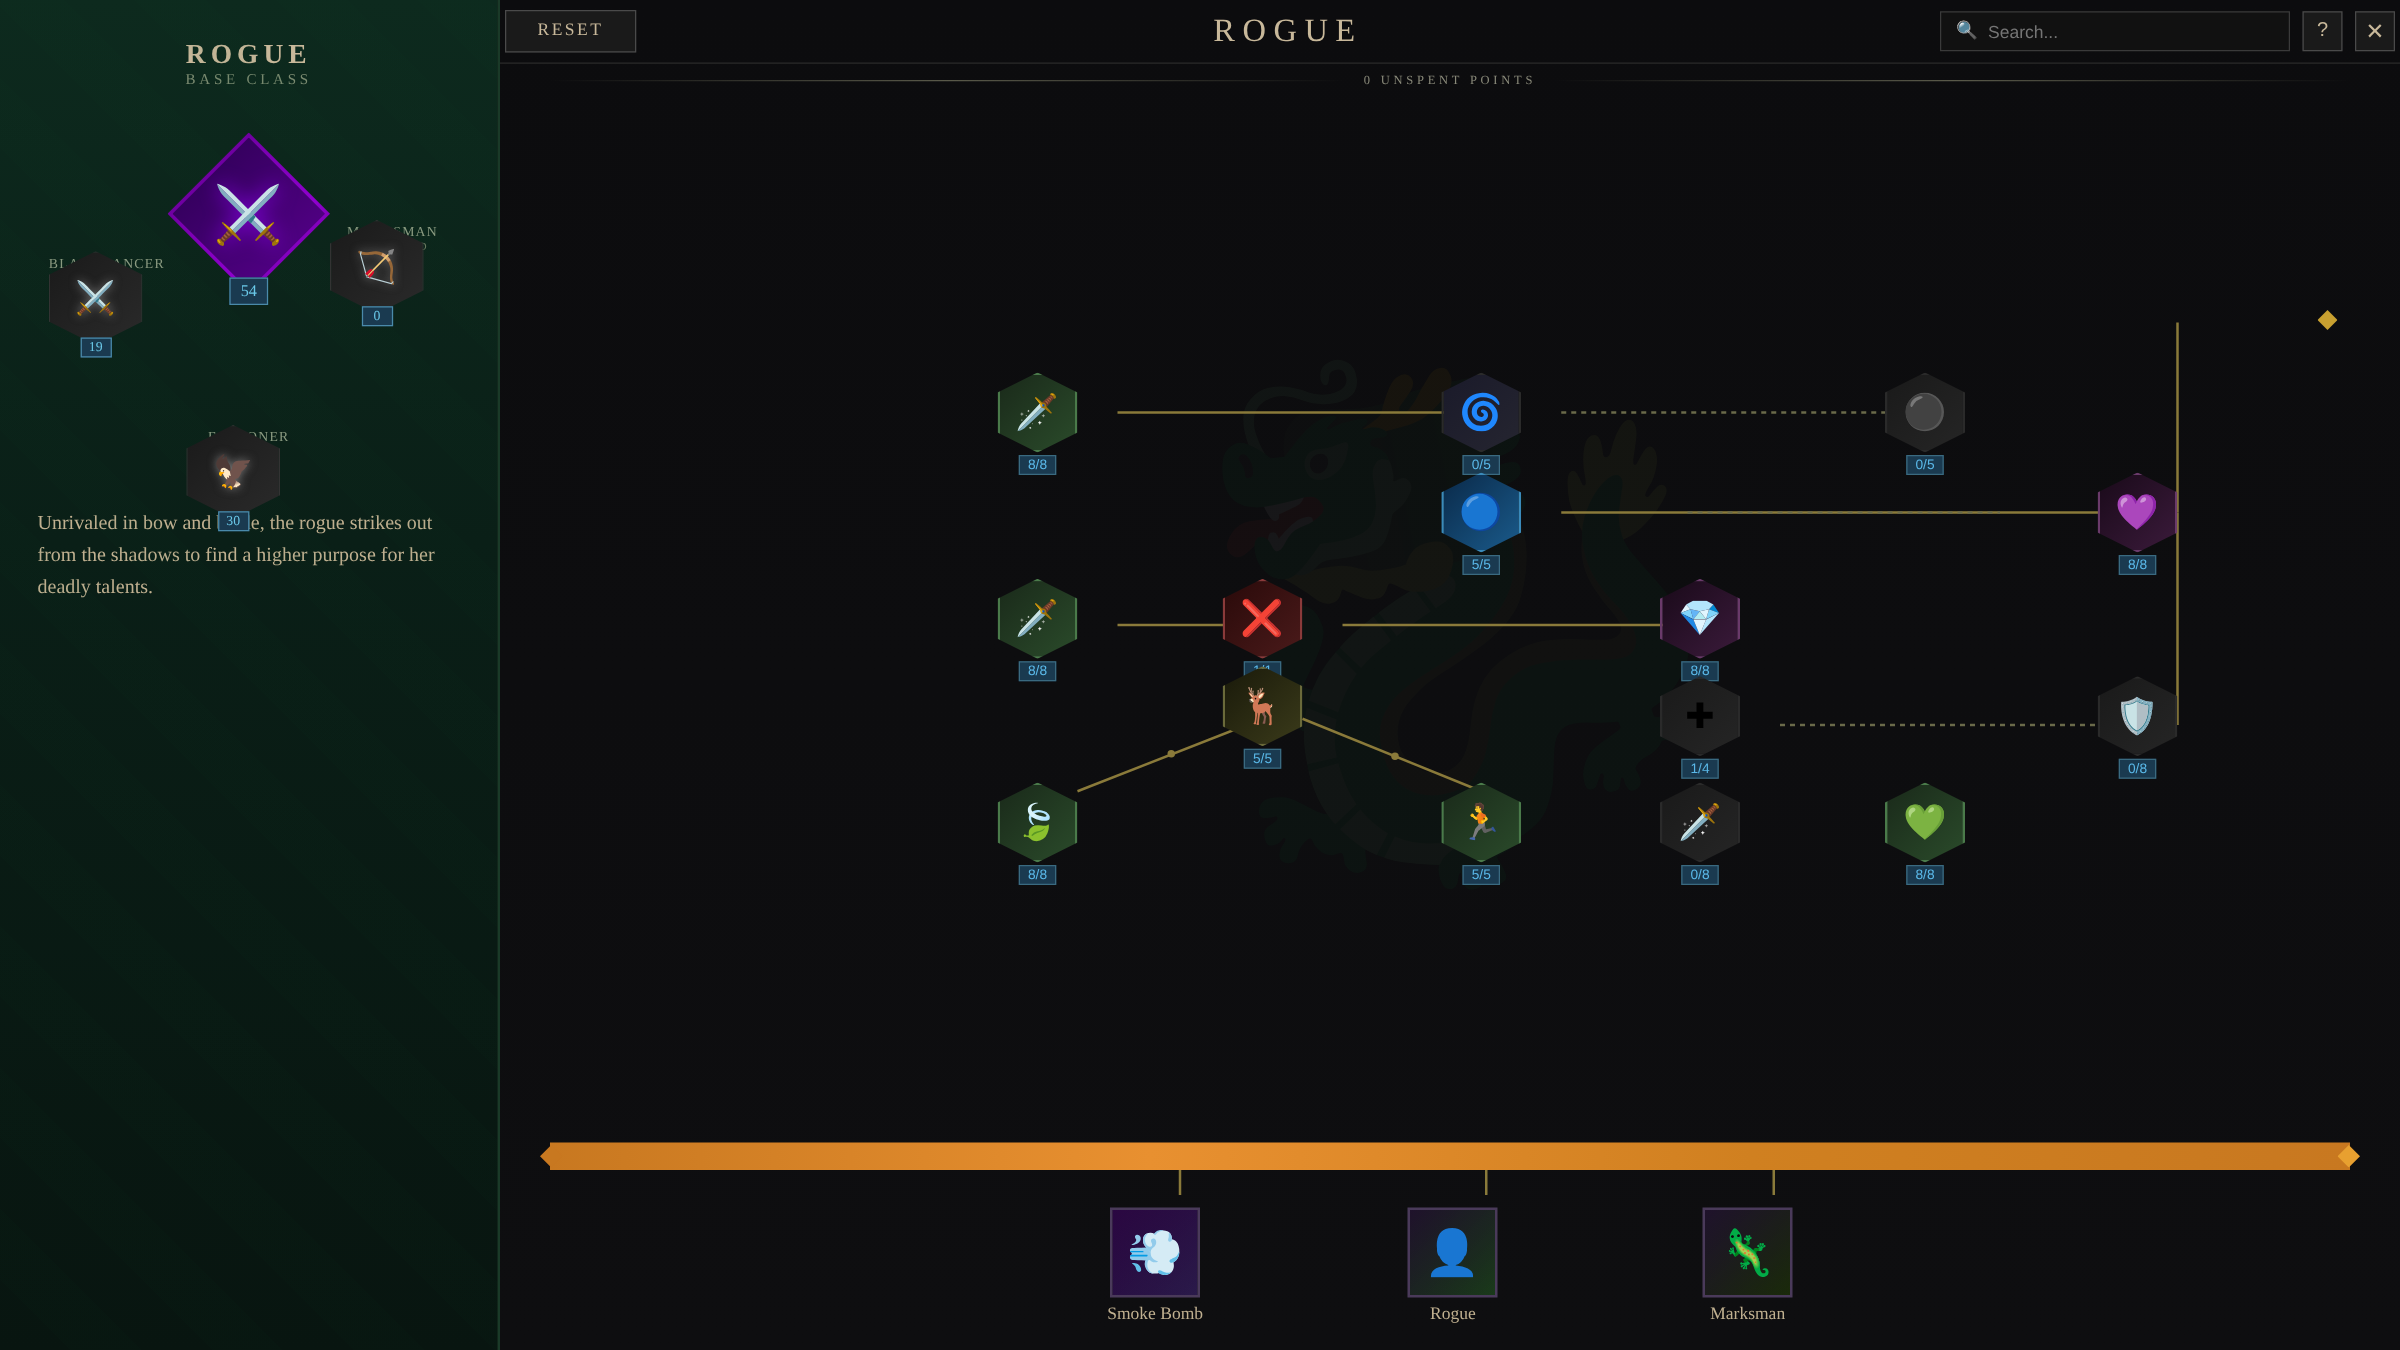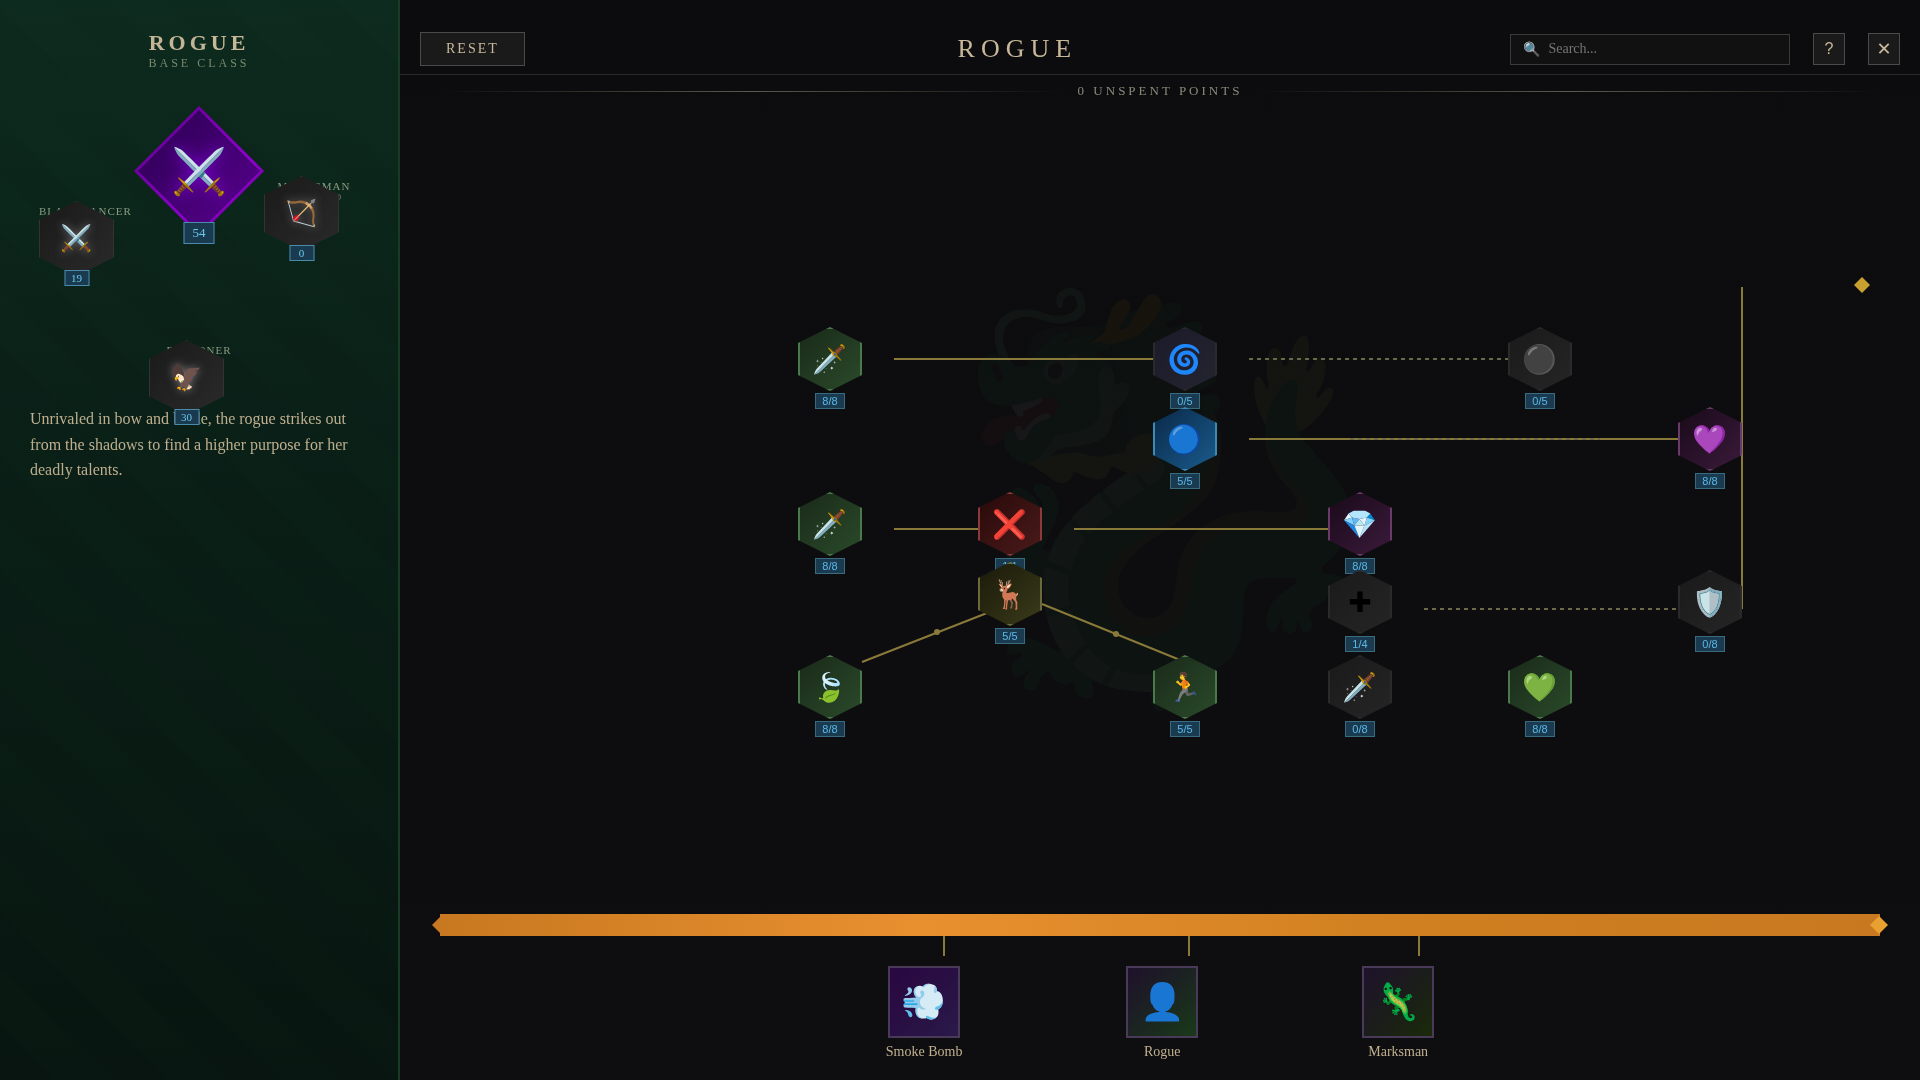--- a/index.html
+++ b/index.html
@@ -223,26 +223,25 @@
       font-size: 400px;
       opacity: 0.04;
       pointer-events: none;
       z-index: 0;
     }
 
     
     .top-bar {
       display: flex;
       align-items: center;
-      padding: 8px 20px;
+      padding: 8px 4px;
       border-bottom: 1px solid #2a2a2a;
-      gap: 23px;
+      gap: 10px;
       position: relative;
       z-index: 10;
-      margin-top: 24px;
     }
 
     .reset-btn {
       background: #1a1a1a;
       border: 1px solid #4a4a4a;
       color: #c8b89a;
       padding: 8px 25px;
       font-size: 14px;
       letter-spacing: 2px;
       text-transform: uppercase;
@@ -273,21 +272,21 @@
       color: #5a5a5a;
       font-size: 14px;
     }
 
     .search-input {
       background: transparent;
       border: none;
       outline: none;
       color: #888;
       font-size: 14px;
-      font-family: Liberation Serif, serif;
+      font-family: Liberation Sans, sans-serif;
       width: 200px;
     }
 
     .help-btn {
       background: #1a1a1a;
       border: 1px solid #4a4a4a;
       color: #c8b89a;
       width: 32px;
       height: 32px;
       font-size: 16px;
@@ -322,21 +321,21 @@
     }
 
     .points-line {
       flex: 1;
       height: 1px;
       background: linear-gradient(90deg, transparent, #5a5a4a, transparent);
     }
 
     .points-text {
       color: #8a8a7a;
-      font-size: 13px;
+      font-size: 10px;
       letter-spacing: 3px;
       text-transform: uppercase;
     }
 
     
     .skill-tree {
       flex: 1;
       position: relative;
       z-index: 5;
       padding: 10px 40px;

